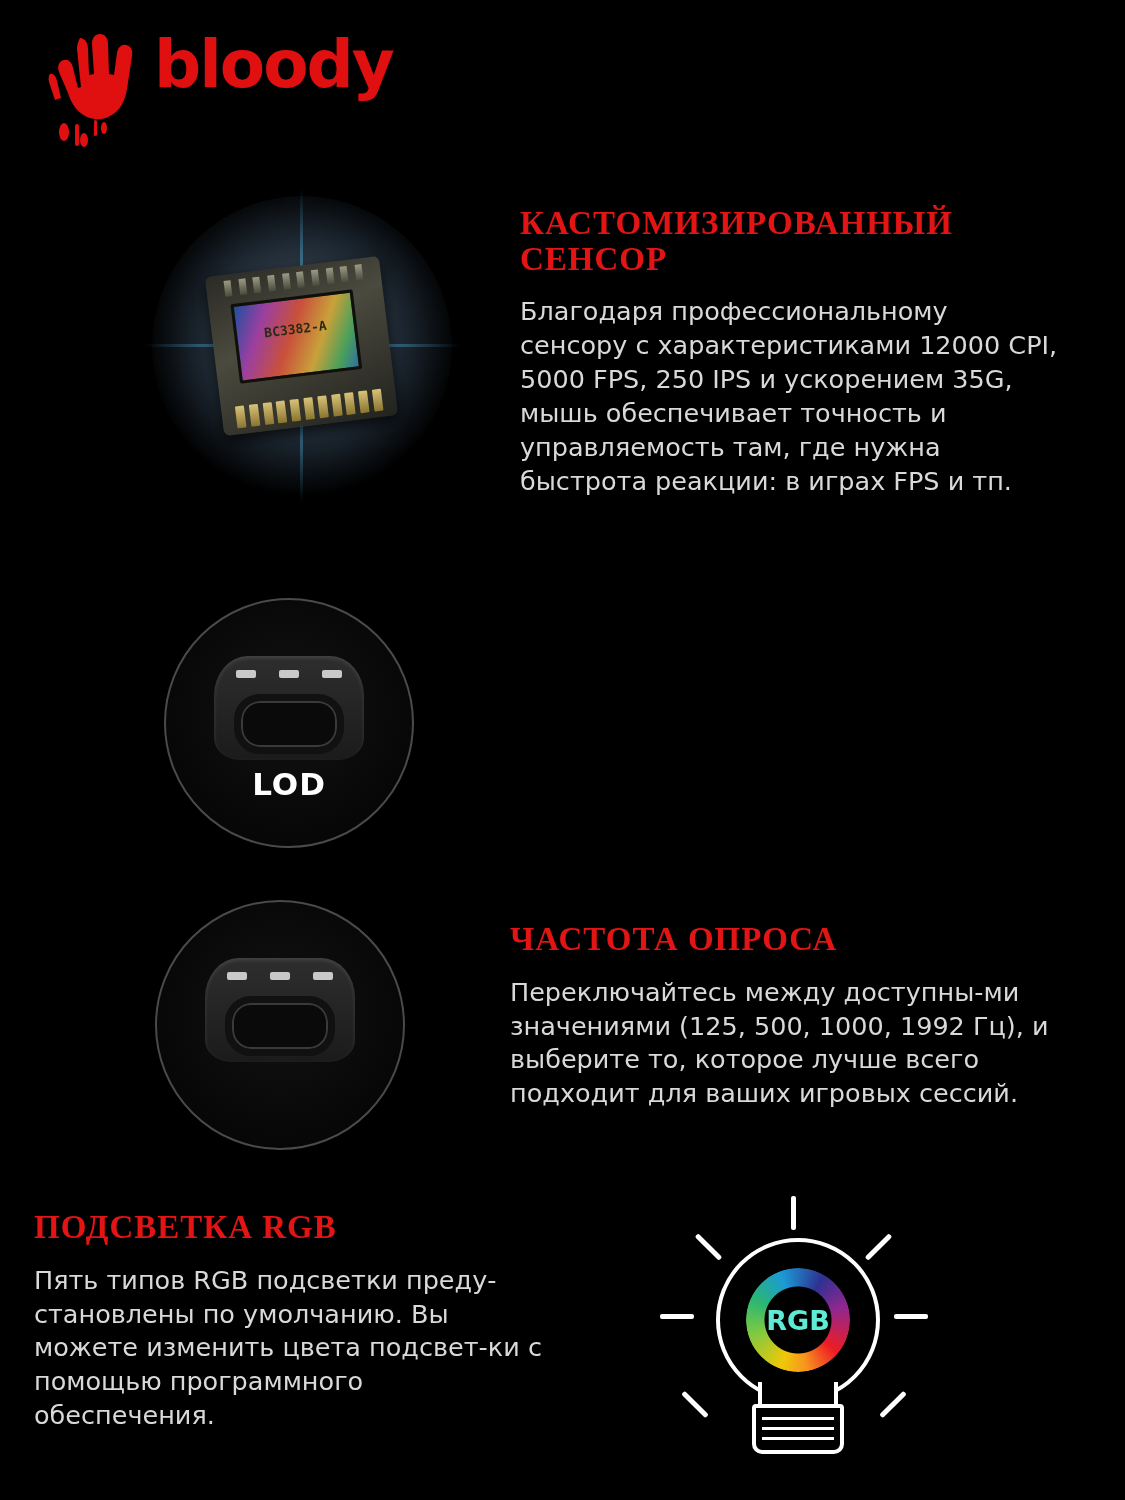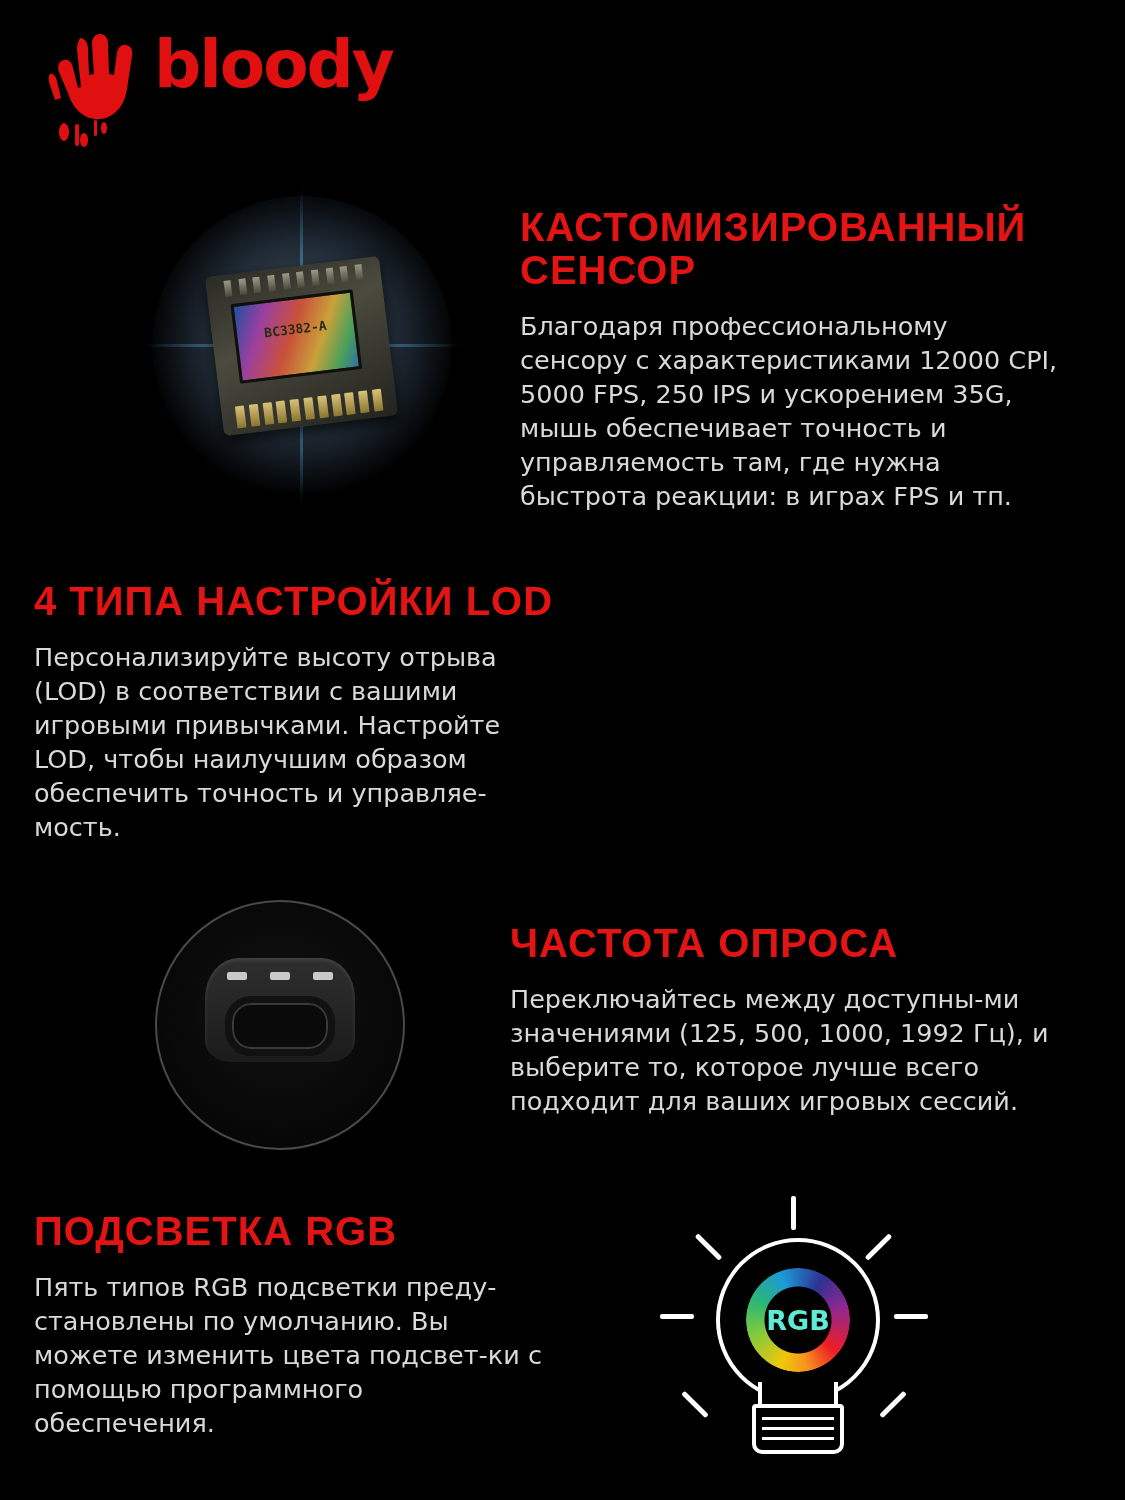--- a/index.html
+++ b/index.html
@@ -45,25 +45,25 @@
   
   .section {
     position: absolute;
     display: flex;
     align-items: flex-start;
   }
   .txt-col { width: 540px; }
   .heading {
     color: #e21414;
     font-weight: bold;
-    font-size: 40px;
+    font-size: 33px;
     line-height: 1.08;
     letter-spacing: 1px;
     margin: 0 0 18px 0;
-    font-family: Liberation Sans, sans-serif;
+    font-family: Liberation Serif, serif;
     text-transform: uppercase;
   }
   .body-text {
     color: #d9d9d9;
     font-size: 25.5px;
     line-height: 1.33;
     margin: 0;
     font-family: "DejaVu Sans", sans-serif;
   }
 
@@ -316,23 +316,31 @@
         </div>
     </div>
   </div>
   <div class="txt-col" style="margin-left:68px;margin-top:10px;">
     <h2 class="heading">КАСТОМИЗИРОВАННЫЙ СЕНСОР</h2>
     <p class="body-text">Благодаря профессиональному сенсору с характеристиками 12000 CPI, 5000 FPS, 250 IPS и ускорением 35G, мышь обеспечивает точность и управляемость там, где нужна быстрота реакции: в играх FPS и тп.</p>
   </div>
 </div>
 
 <div class="section" id="sec-lod">
-  <div class="txt-col" style="width:520px;">
-    <h2 class="heading">4 ТИПА НАСТРОЙКИ LOD</h2>
-    <p class="body-text">Персонализируйте высоту отрыва (LOD) в соответствии с вашими игровыми привычками. Настройте LOD, чтобы наилучшим образом обеспечить точность и управляе-мость.</p>
+  <div class="badge" style="margin-left:130px;margin-top:18px;">
+    <div class="badge-ring"></div>
+    <div class="mouse-shape">
+      <div class="mouse-dashes">
+          <i></i>
+          <i></i>
+          <i></i>
+        </div>
+      <div class="mouse-slot"></div>
+    </div>
+    <div class="badge-label">LOD</div>
   </div>
 </div>
 
 <div class="section" id="sec-rate">
   <div class="badge">
     <div class="badge-ring"></div>
     <div class="mouse-shape">
       <div class="mouse-dashes">
           <i></i>
           <i></i>

